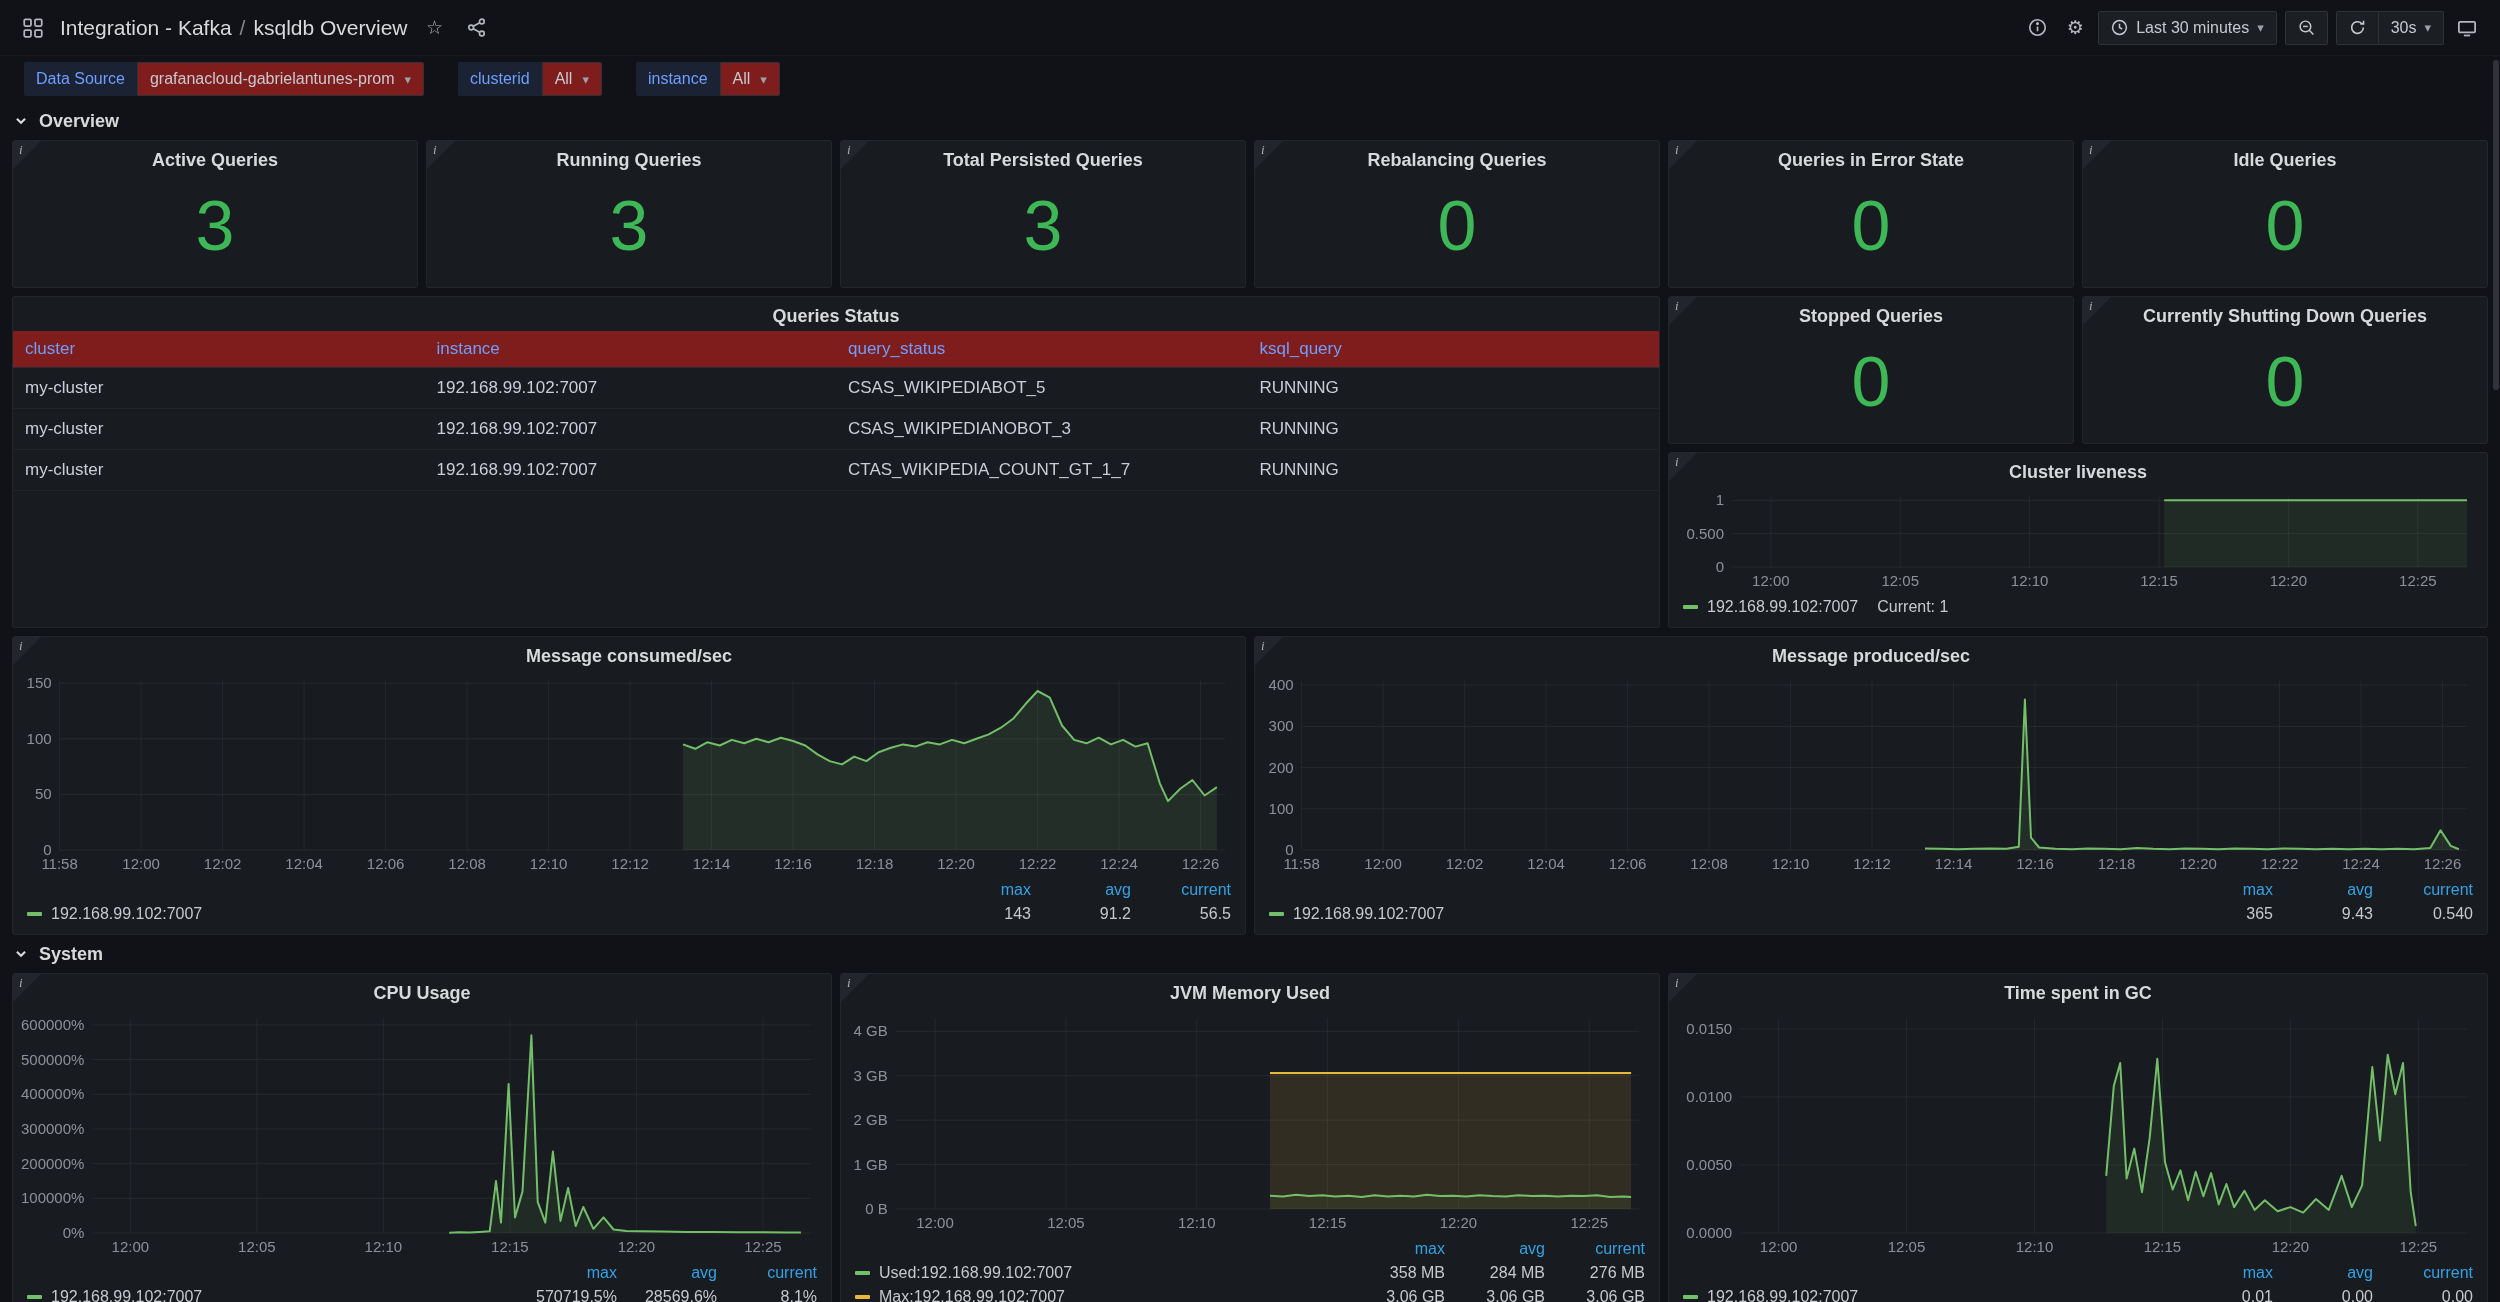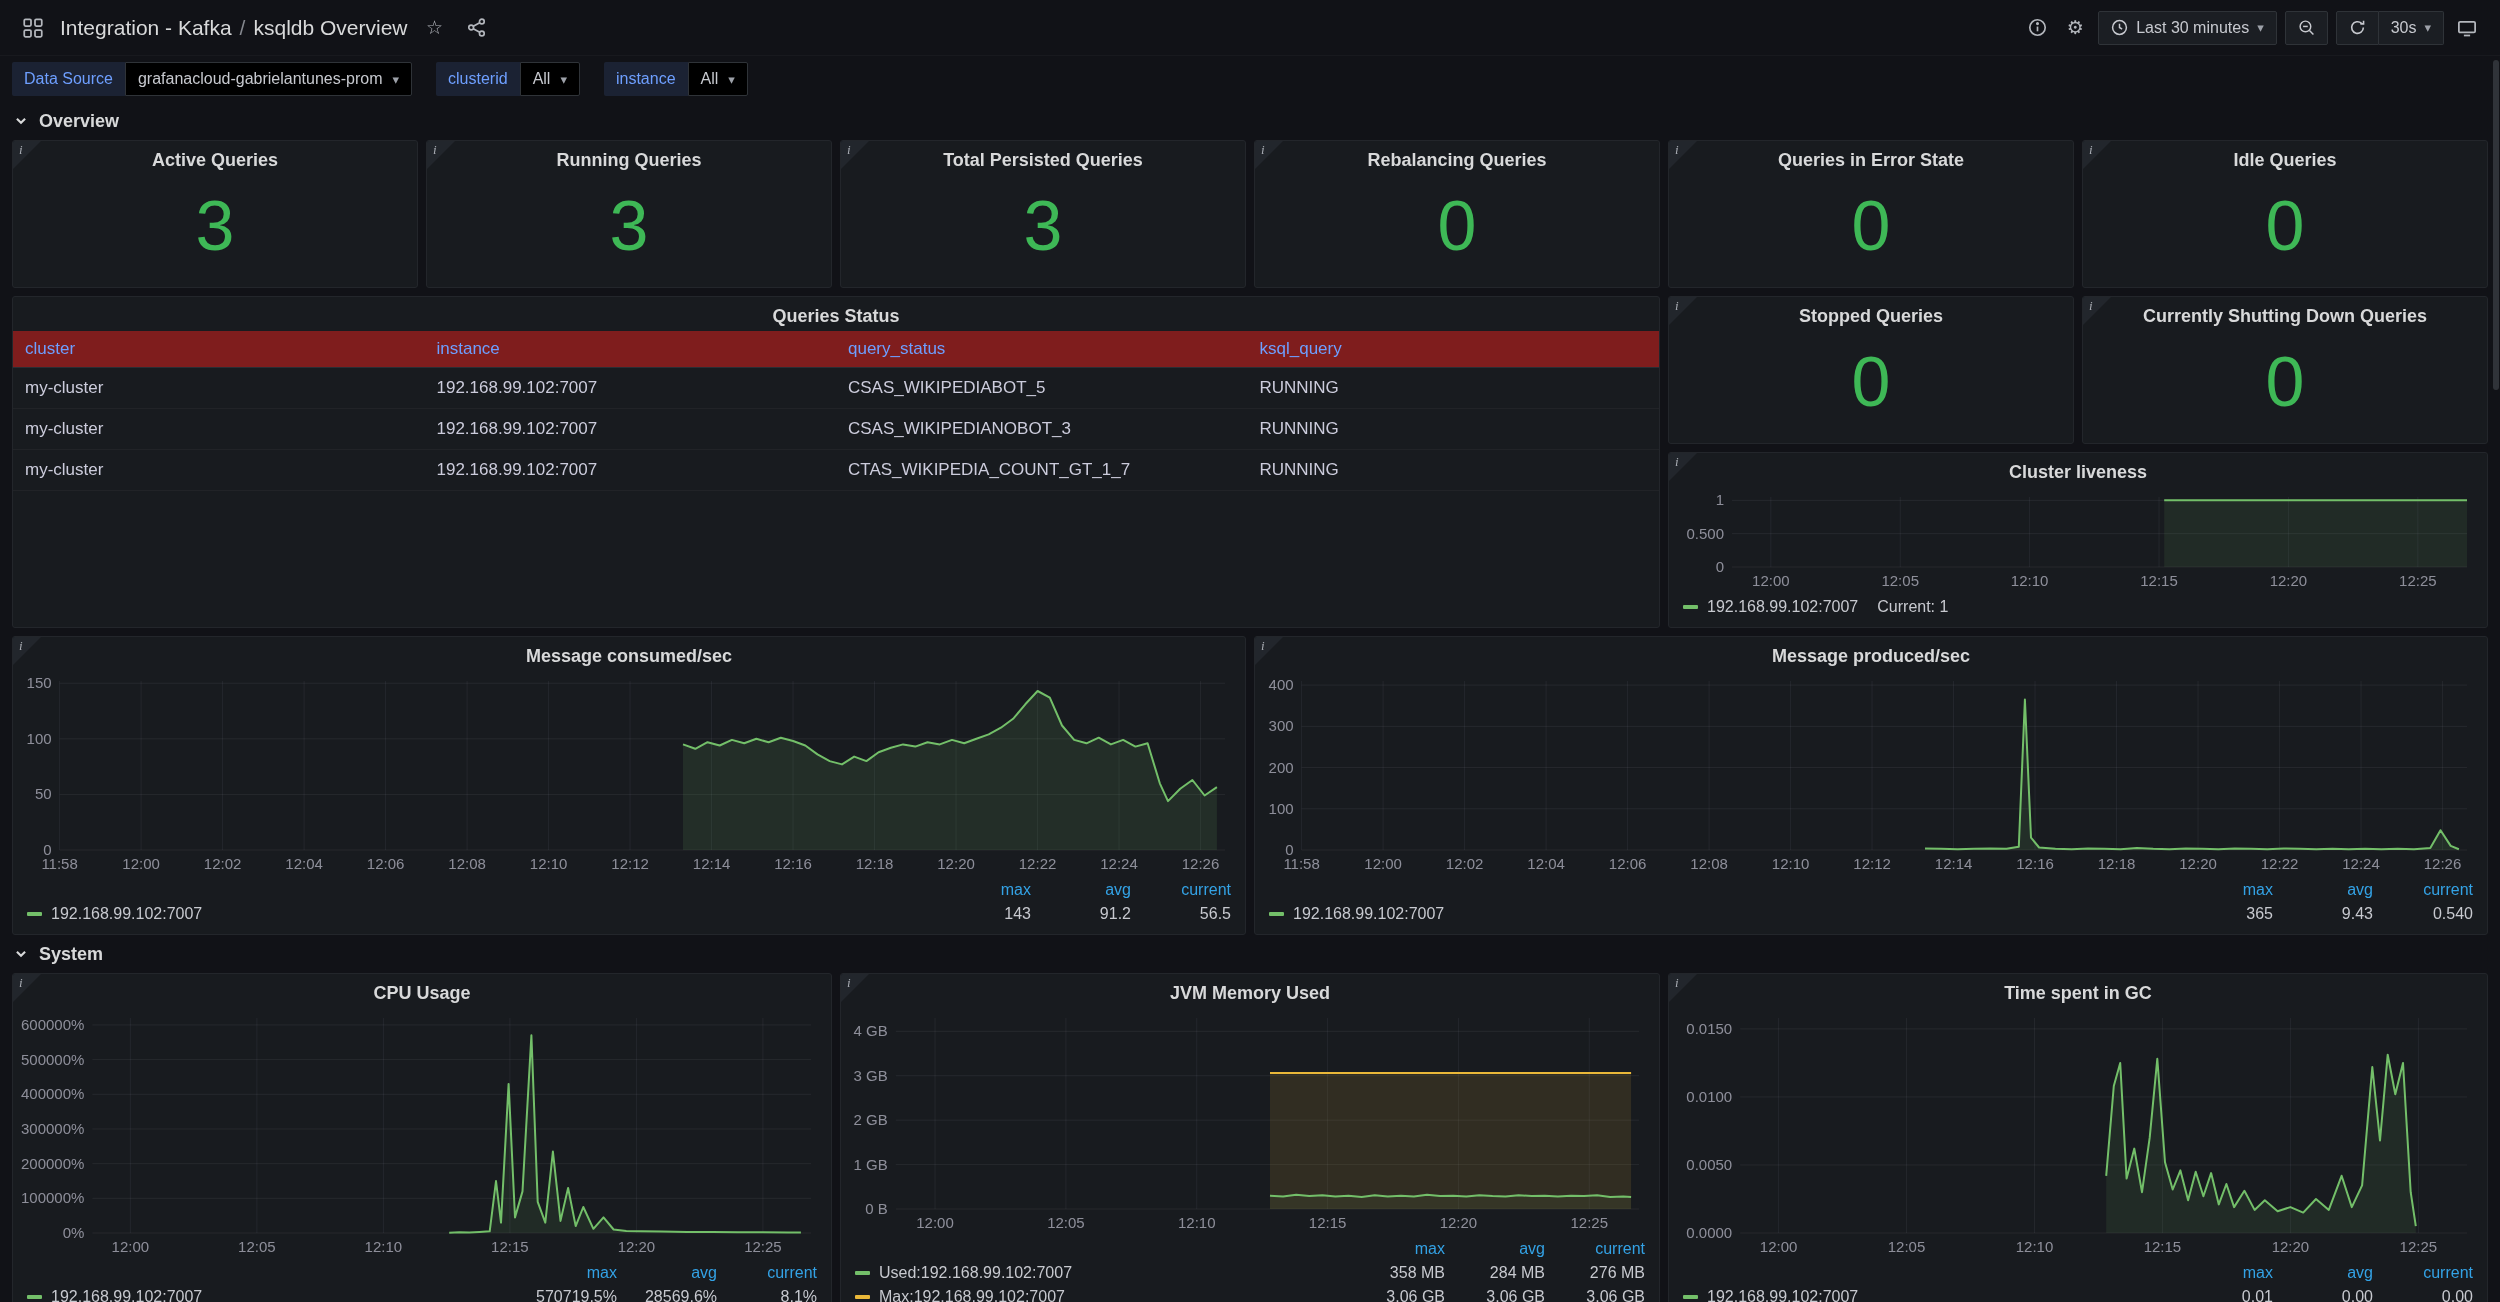--- a/index.html
+++ b/index.html
@@ -13,24 +13,24 @@
   .tb-sep{color:#85888f;font-weight:400}
   .icon-btn{display:flex;align-items:center;justify-content:center;min-width:30px;height:34px;color:#b4b7bd;cursor:pointer;font-size:19px}
   .tb-right{display:flex;align-items:center;gap:8px}
   .btn{display:flex;align-items:center;gap:8px;height:34px;padding:0 12px;background:#1b1e23;border:1px solid #2f3338;border-radius:2px;color:#c7c9cf;font-size:16px;cursor:pointer;white-space:nowrap}
   .btn-group{display:flex}
   .btn-group .btn:first-child{border-radius:2px 0 0 2px}
   .btn-group .btn + .btn{border-left:none;border-radius:0 2px 2px 0}
   .caret{font-size:13px;color:#9da1a9}
 
   
-  .submenu{display:flex;align-items:center;gap:24px;padding:6px 12px}
+  .submenu{display:flex;align-items:center;gap:34px;padding:6px 24px}
   .var-group{display:flex;align-items:stretch}
   .var-label{display:flex;align-items:center;height:34px;padding:0 12px;background:rgba(110,159,255,0.12);color:#6e9fff;font-size:16px;border-radius:2px 0 0 2px}
-  .var-value{display:flex;align-items:center;gap:10px;height:34px;padding:0 12px;background:#000000;border:1px solid #2f3338;color:#c7c9cf;font-size:16px;border-radius:0 2px 2px 0;cursor:pointer}
+  .var-value{display:flex;align-items:center;gap:10px;height:34px;padding:0 12px;background:#7f1d1d;border:1px solid #2f3338;color:#c7c9cf;font-size:16px;border-radius:0 2px 2px 0;cursor:pointer}
 
   
   .section-header{display:flex;align-items:center;gap:11px;height:38px;padding-left:14px;color:#d8d9da;font-size:18px;font-weight:700;cursor:pointer}
   .grid-row{display:grid;gap:8px;margin:0 12px}
   .row1{grid-template-columns:repeat(6,1fr);height:148px}
   .row2{grid-template-columns:1648px 1fr 1fr;grid-template-rows:148px 176px;margin-top:8px;height:332px}
   .row3{grid-template-columns:1fr 1fr;height:299px;margin-top:8px}
   .row4{grid-template-columns:1fr 1fr 1fr;height:345px}
   .span-rows{grid-row:1/3}
   .liveness-pos{grid-column:2/4;grid-row:2}

